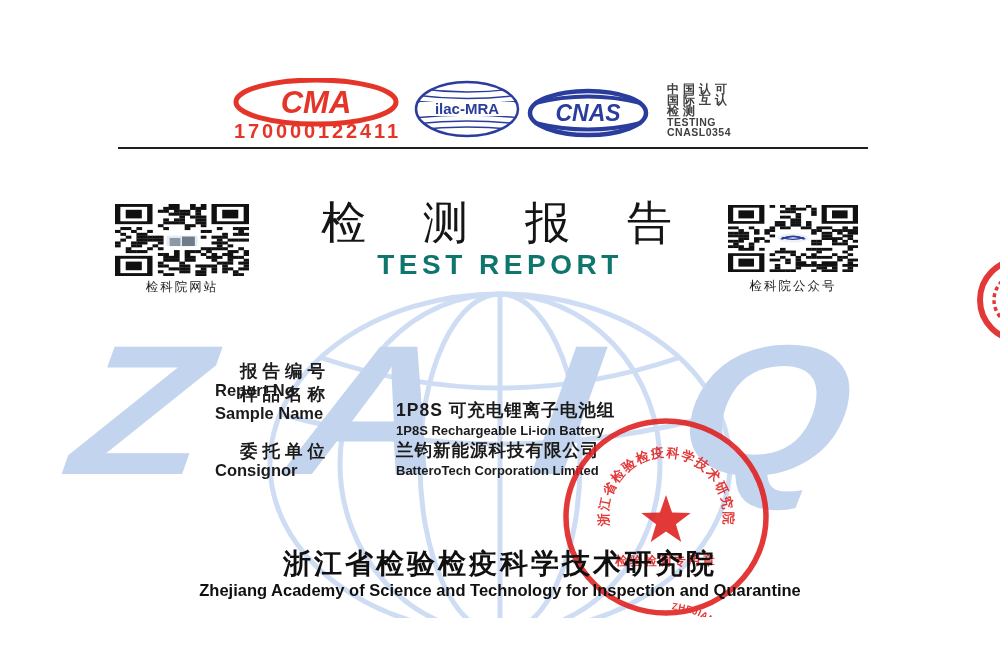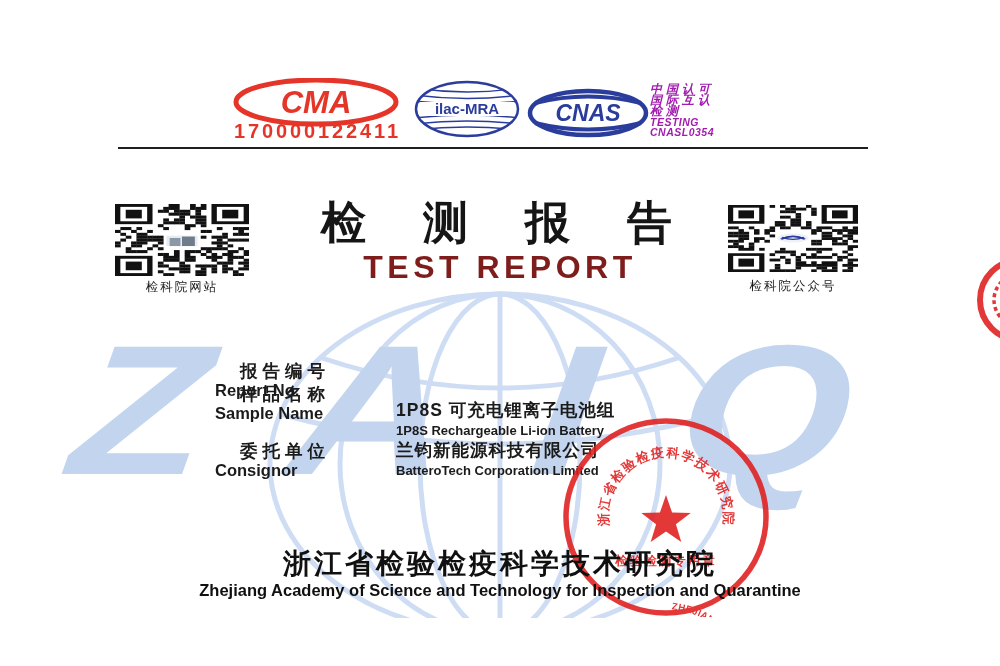--- a/index.html
+++ b/index.html
@@ -1,34 +1,34 @@
 <!DOCTYPE html>
 <html><head>
 <meta charset="utf-8">
 <style>
   html,body{margin:0;padding:0;background:#fff;}
   .page{position:relative;width:1000px;height:666px;background:#ffffff;overflow:hidden;
         font-family:"Liberation Sans","DejaVu Sans",sans-serif;border-radius:27px;}
   .abs{position:absolute;}
 
   
-  .accred{position:absolute;left:650px;top:84px;color:#a21caf;font-weight:bold;line-height:10px;font-style:italic;}
+  .accred{position:absolute;left:667px;top:84px;color:#404040;font-weight:bold;line-height:10px;}
   .accred .zh{font-size:12px;letter-spacing:4px;line-height:11px;}
   .accred .lat{font-size:10.5px;letter-spacing:.5px;line-height:10px;}
   .rule{position:absolute;left:118px;top:147px;width:750px;height:2px;background:#1f1f1f;}
 
   
   .qr-caption{position:absolute;text-align:center;font-family:"DejaVu Serif","Liberation Serif",serif;
               font-size:12.5px;color:#1c1c1c;letter-spacing:2px;}
 
   
-  .title-zh{position:absolute;left:321px;top:200px;font-size:45px;font-weight:700;color:#151515;
+  .title-zh{position:absolute;left:321px;top:200px;font-size:45px;font-weight:400;color:#151515;
             letter-spacing:57px;white-space:nowrap;line-height:1;}
-  .title-en{position:absolute;left:0;right:0;top:249px;text-align:center;font-size:32px;font-weight:800;
-            color:#7f1d1d;letter-spacing:4.5px;}
+  .title-en{position:absolute;left:0;right:0;top:249px;text-align:center;font-size:28px;font-weight:800;
+            color:#0f766e;letter-spacing:4.5px;}
 
   
   .globe{position:absolute;left:262px;top:286px;opacity:.95;}
   .zaiq{position:absolute;left:86px;top:318px;font-size:185px;line-height:1;font-weight:800;
         font-style:italic;color:#c2d4ee;letter-spacing:72px;white-space:nowrap;
         transform:scaleX(1.18) skewX(-6deg);transform-origin:left top;}
 
   
   .f-label{position:absolute;left:215px;color:#1b1b1b;}
   .f-label .zh{font-size:17.5px;font-weight:800;letter-spacing:5px;line-height:20px;margin-left:25px;}

